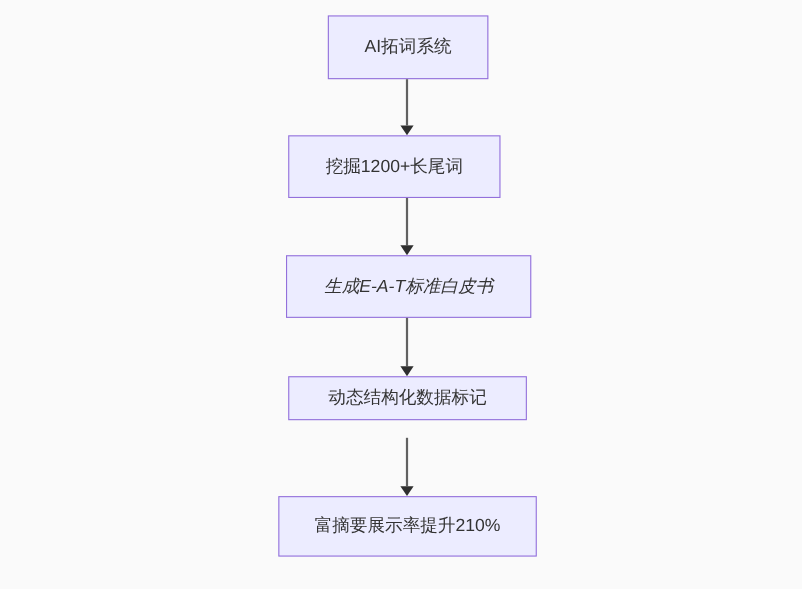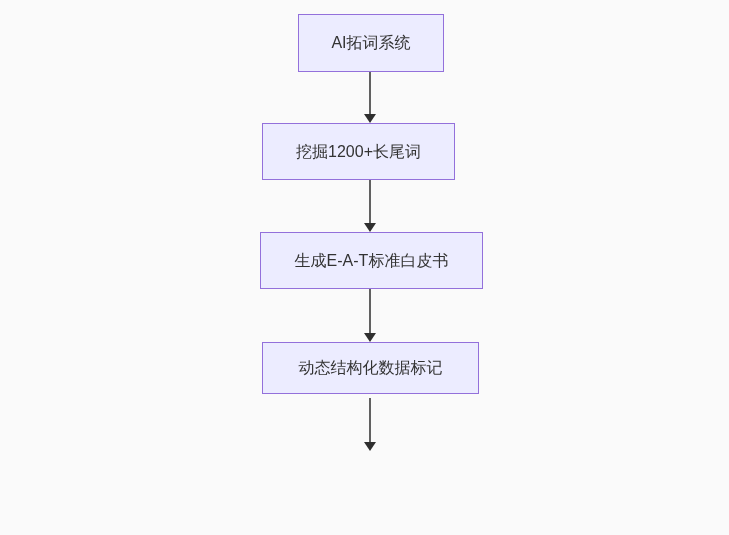--- a/index.html
+++ b/index.html
@@ -25,22 +25,22 @@
     line-height: 1;
     display: flex;
     align-items: center;
     justify-content: center;
     text-align: center;
     white-space: nowrap;
   }
   
   .node-1 { left: 298px; top: 14px;  width: 146px; height: 58px; }
   .node-2 { left: 262px; top: 123px; width: 193px; height: 57px; }
-  .node-3 { left: 260px; top: 232px; width: 223px; height: 57px; }
-  .node-4 { left: 262px; top: 342px; width: 217px; height: 52px; }
+  .node-3 { left: 260px; top: 232px; width: 223px; height: 57px; font-style: italic; }
+  .node-4 { left: 262px; top: 342px; width: 217px; height: 40px; }
   .node-5 { left: 253px; top: 451px; width: 235px; height: 55px; }
 
   .edge-line {
     position: absolute;
     left: 369px;
     width: 2px;
     background: #616161;
   }
   .edge-line-1 { top: 72px;  height: 42px; }
   .edge-line-2 { top: 180px; height: 43px; }
@@ -87,14 +87,17 @@
   <div class="edge-line edge-line-3"></div>
   <div class="edge-head edge-head-3"></div>
 
   <div class="node node-4">
     <span>动态结构化数据标记</span>
   </div>
 
   <div class="edge-line edge-line-4"></div>
   <div class="edge-head edge-head-4"></div>
 
+  <div class="node node-5">
+    <span>富摘要展示率提升210%</span>
+  </div>
 
 </div>
 
 </body></html>

